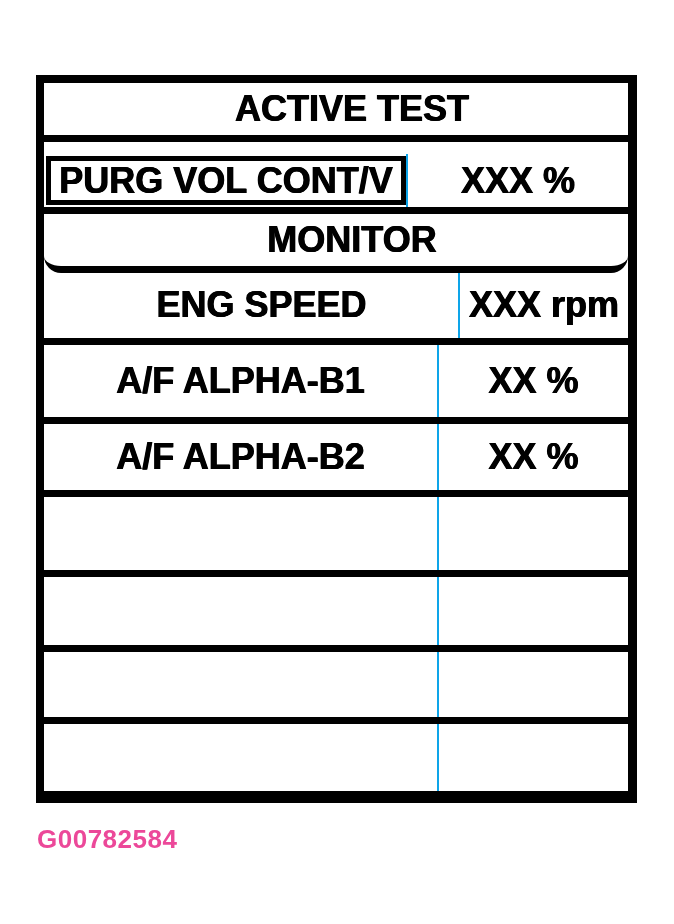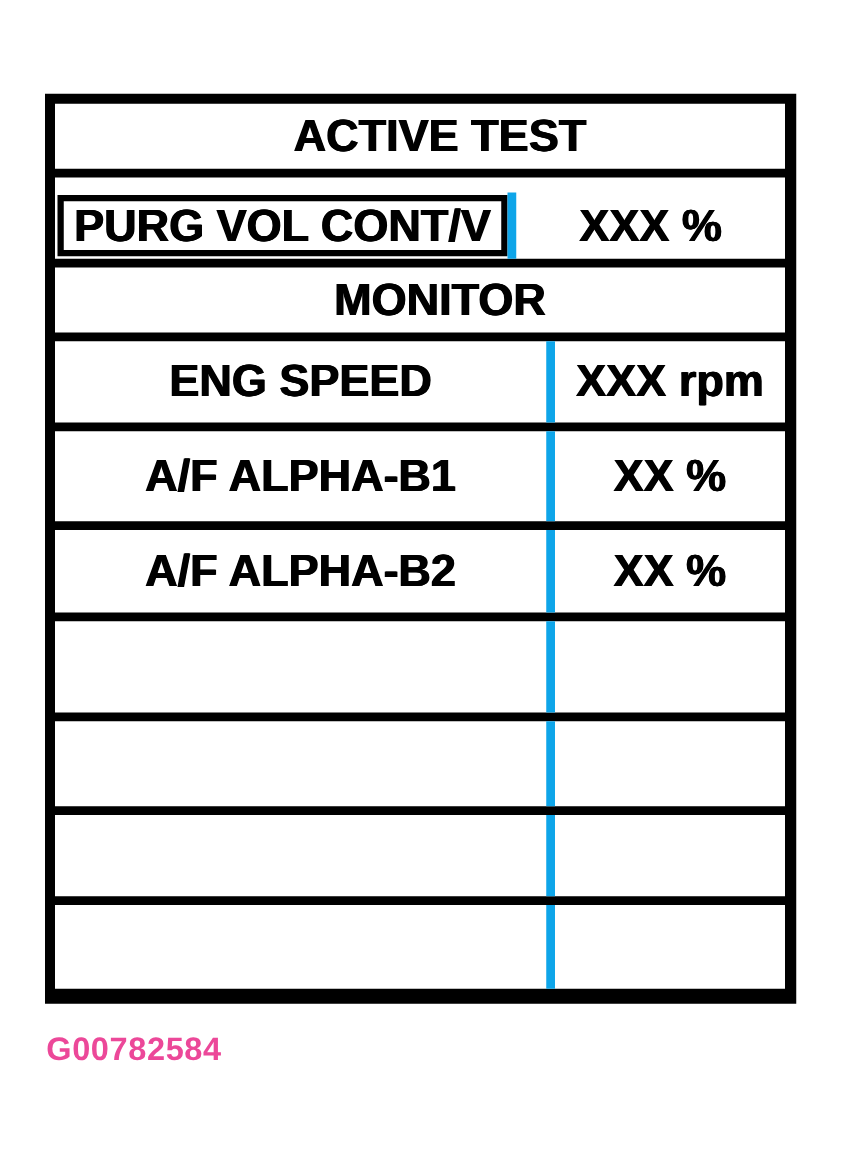--- a/index.html
+++ b/index.html
@@ -32,39 +32,39 @@
   }
   .row {
     display: flex;
     box-sizing: border-box;
     border-bottom: 7px solid #000000;
     align-items: stretch;
   }
   .row.last { border-bottom: none; }
   .h1 { height: 61px; }
   .h2 { height: 62px; margin-top: 12px; }
-  .h3 { height: 60px; }
-  .h4 { height: 75px; }
+  .h3 { height: 60px; border-radius: 17px; }
+  .h4 { height: 75px; padding-left: 21px; }
   .h5 { height: 81px; }
   .h6 { height: 76px; }
   .h7 { height: 82px; }
   .h8 { height: 77px; }
   .h9 { height: 75px; }
   .h10 { height: 69px; }
   .cell {
     display: flex;
     align-items: center;
     justify-content: center;
     box-sizing: border-box;
   }
   .header-cell { flex: 1; padding-left: 32px; }
   .label-cell { width: 393px; }
   .value-cell {
     flex: 1;
-    border-left: 7px solid #0ea5e9;
+    border-left: 2px solid #0ea5e9;
   }
   .ink-text {
     font-weight: 700;
     font-size: 36px;
     line-height: 1;
     letter-spacing: 0px;
     color: #000000;
     text-shadow: 0.5px 0 0 currentColor, -0.5px 0 0 currentColor;
     white-space: nowrap;
   }

